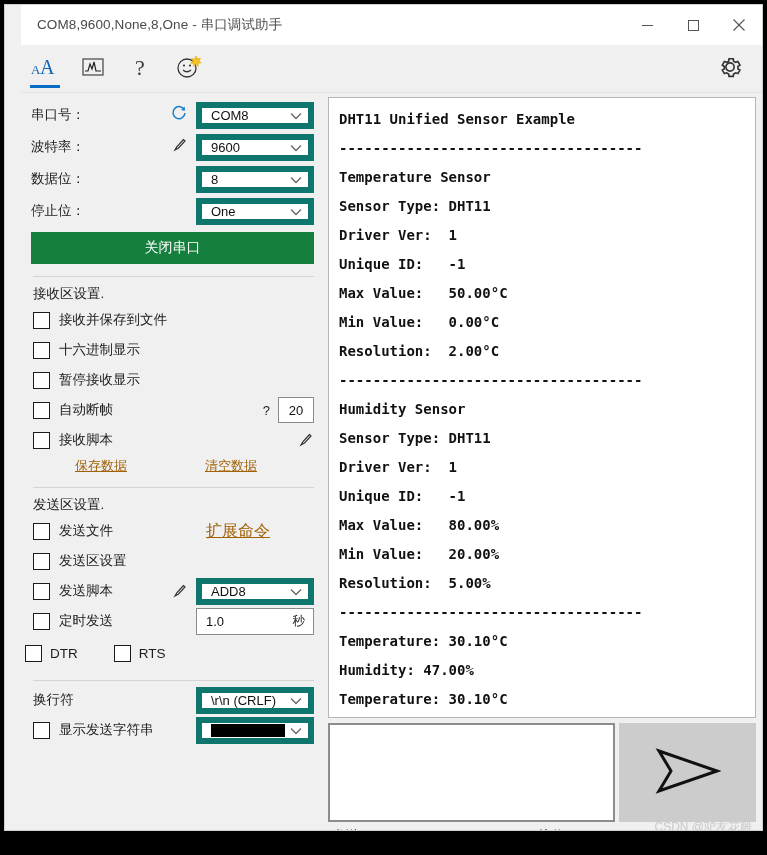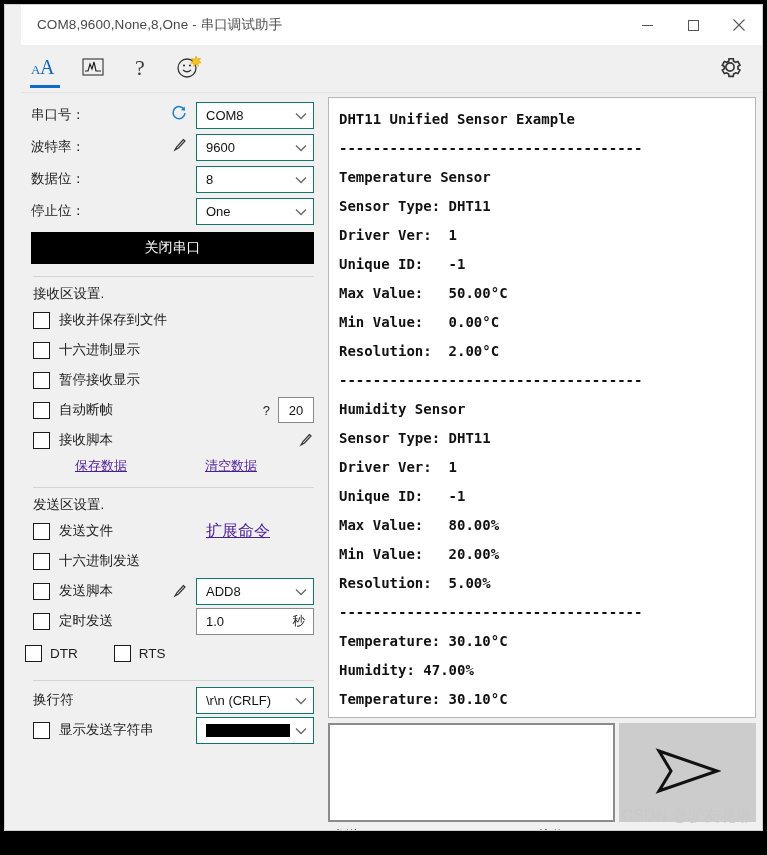--- a/index.html
+++ b/index.html
@@ -110,39 +110,39 @@
   .row .mid {
     flex: 1;
     display: flex;
     justify-content: flex-end;
     align-items: center;
     padding-right: 8px;
   }
   .combo {
     width: 118px; height: 27px;
     background: #fff;
-    border: 1px solid #0f766e;
+    border: 6px solid #0f766e;
     display: flex;
     align-items: center;
     padding: 0 6px 0 9px;
     font-size: 13px;
     color: #111;
     position: relative;
     flex: none;
     overflow: hidden;
     white-space: nowrap;
   }
   .combo .val { flex: 1; overflow: hidden; }
   .chev { color: #555; flex: none; }
   .spacer6 { height: 6px; }
 
   .openbtn {
     margin: 5px 10px 0 10px;
     height: 32px;
-    background: #000000;
+    background: #15803d;
     color: #fff;
     font-size: 14px;
     display: flex;
     align-items: center;
     justify-content: center;
   }
 
   .divider {
     height: 1px;
     background: #d4d4d4;
@@ -186,21 +186,21 @@
     display: flex; align-items: center; justify-content: center;
     color: #111;
   }
   .qmark { font-size: 13px; color: #222; }
   .linkrow {
     display: flex;
     margin: 2px 10px 0 12px;
     font-size: 13px;
   }
   .lnk {
-    color: #4c1d95;
+    color: #a16207;
     text-decoration: underline;
   }
   .lnk.l1 { margin-left: 42px; }
   .lnk.l2 { margin-left: 78px; }
   .lnk.ext { margin-left: auto; margin-right: 44px; }
 
   .secbox {
     width: 118px; height: 27px;
     background: #fff;
     border: 1px solid #8a8a8a;
@@ -266,22 +266,22 @@
     display: flex;
     align-items: center;
     font-size: 13.5px;
     color: #1c1c1c;
     position: relative;
     padding-left: 4px;
   }
   .st-recv { position: absolute; left: 210px; }
   .watermark {
     position: absolute;
-    right: 4px; bottom: 23px;
-    font-size: 16px;
+    right: 4px; bottom: 14px;
+    font-size: 12px;
     color: #c9c9c9;
     white-space: nowrap;
     pointer-events: none;
   }
   .wm-link {
     position: absolute;
     right: 8px; bottom: 2px;
     font-size: 13px;
     color: #4d7c0f;
     text-decoration: underline;
@@ -476,21 +476,21 @@
       <div class="divider"></div>
       <div class="sect-title">发送区设置.</div>
 
       <div class="crow">
         <div class="cb"></div>
         <div class="ctext">发送文件</div>
         <span class="lnk ext">扩展命令</span>
       </div>
       <div class="crow">
         <div class="cb"></div>
-        <div class="ctext">十六进制发送</div>
+        <div class="ctext">发送区设置</div>
       </div>
       <div class="crow">
         <div class="cb"></div>
         <div class="ctext">发送脚本</div>
         <div class="right-part">
           <span class="pen">
             <svg width="18" height="18" viewBox="0 0 18 18">
               <path d="M13.5 3.5 L7 10.5 L5 14 L8.5 12 L15 5 Z" fill="none" stroke="#333" stroke-width="1.2"></path>
             </svg>
           </span>

